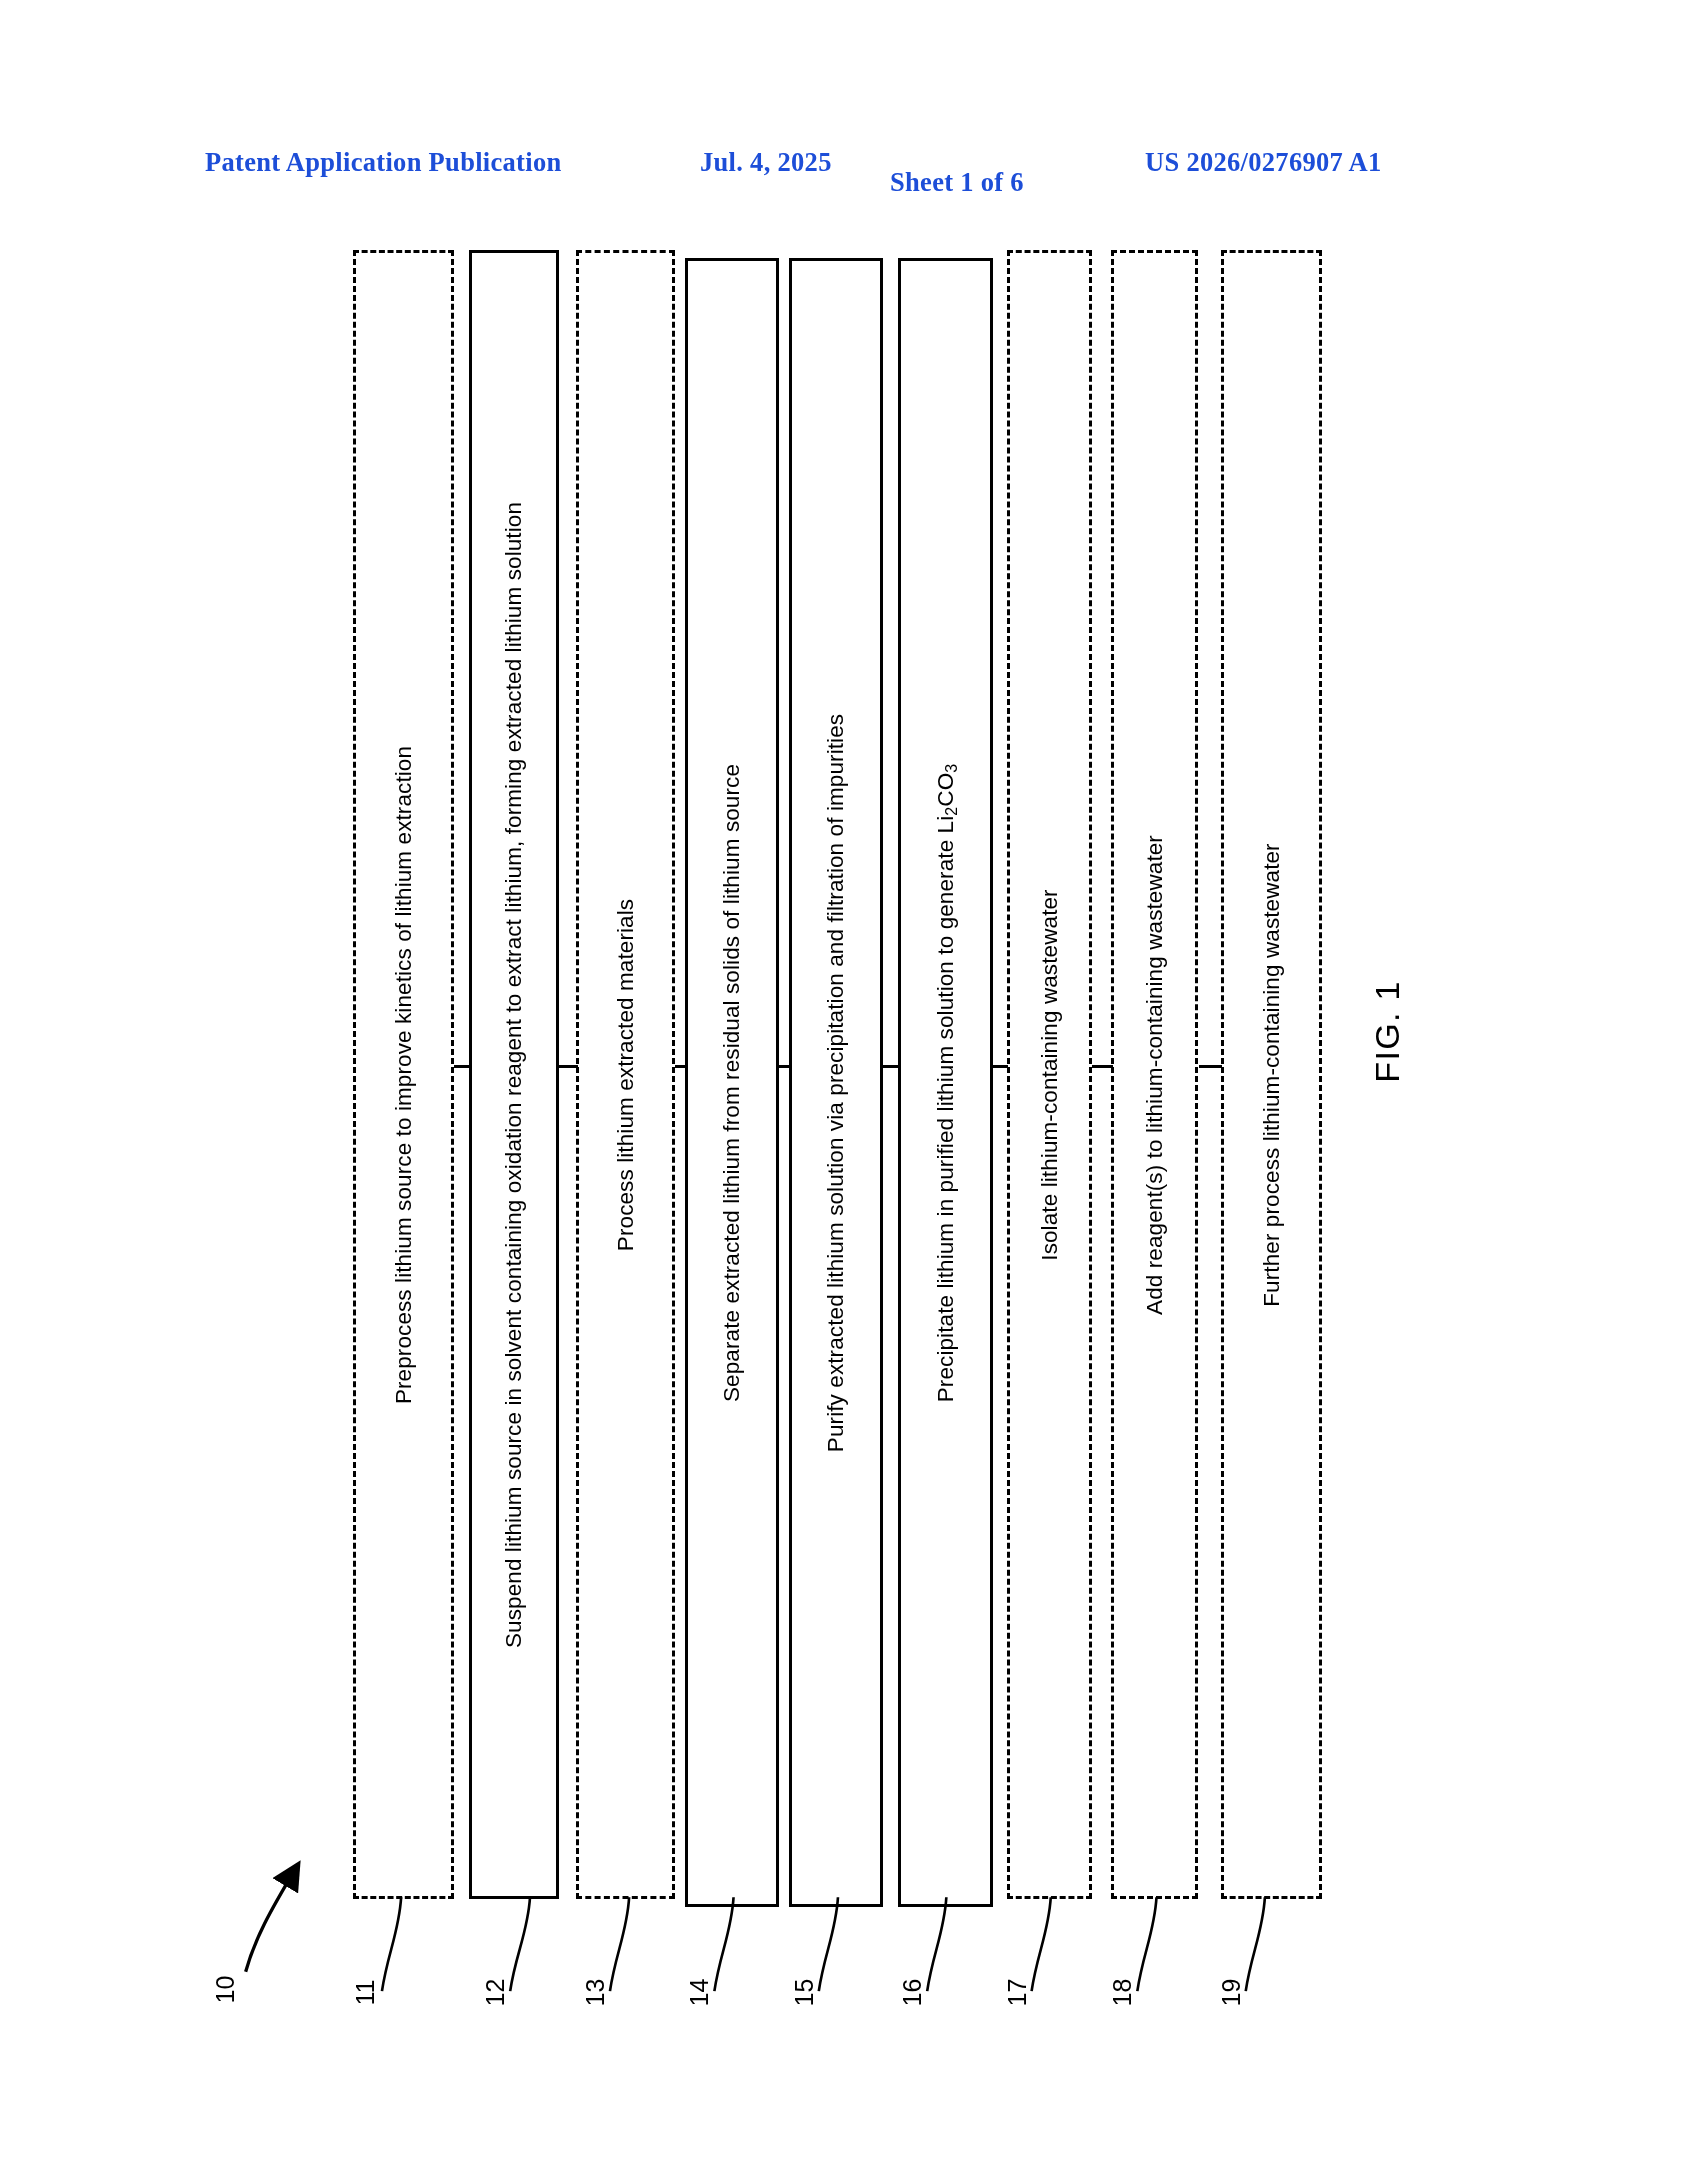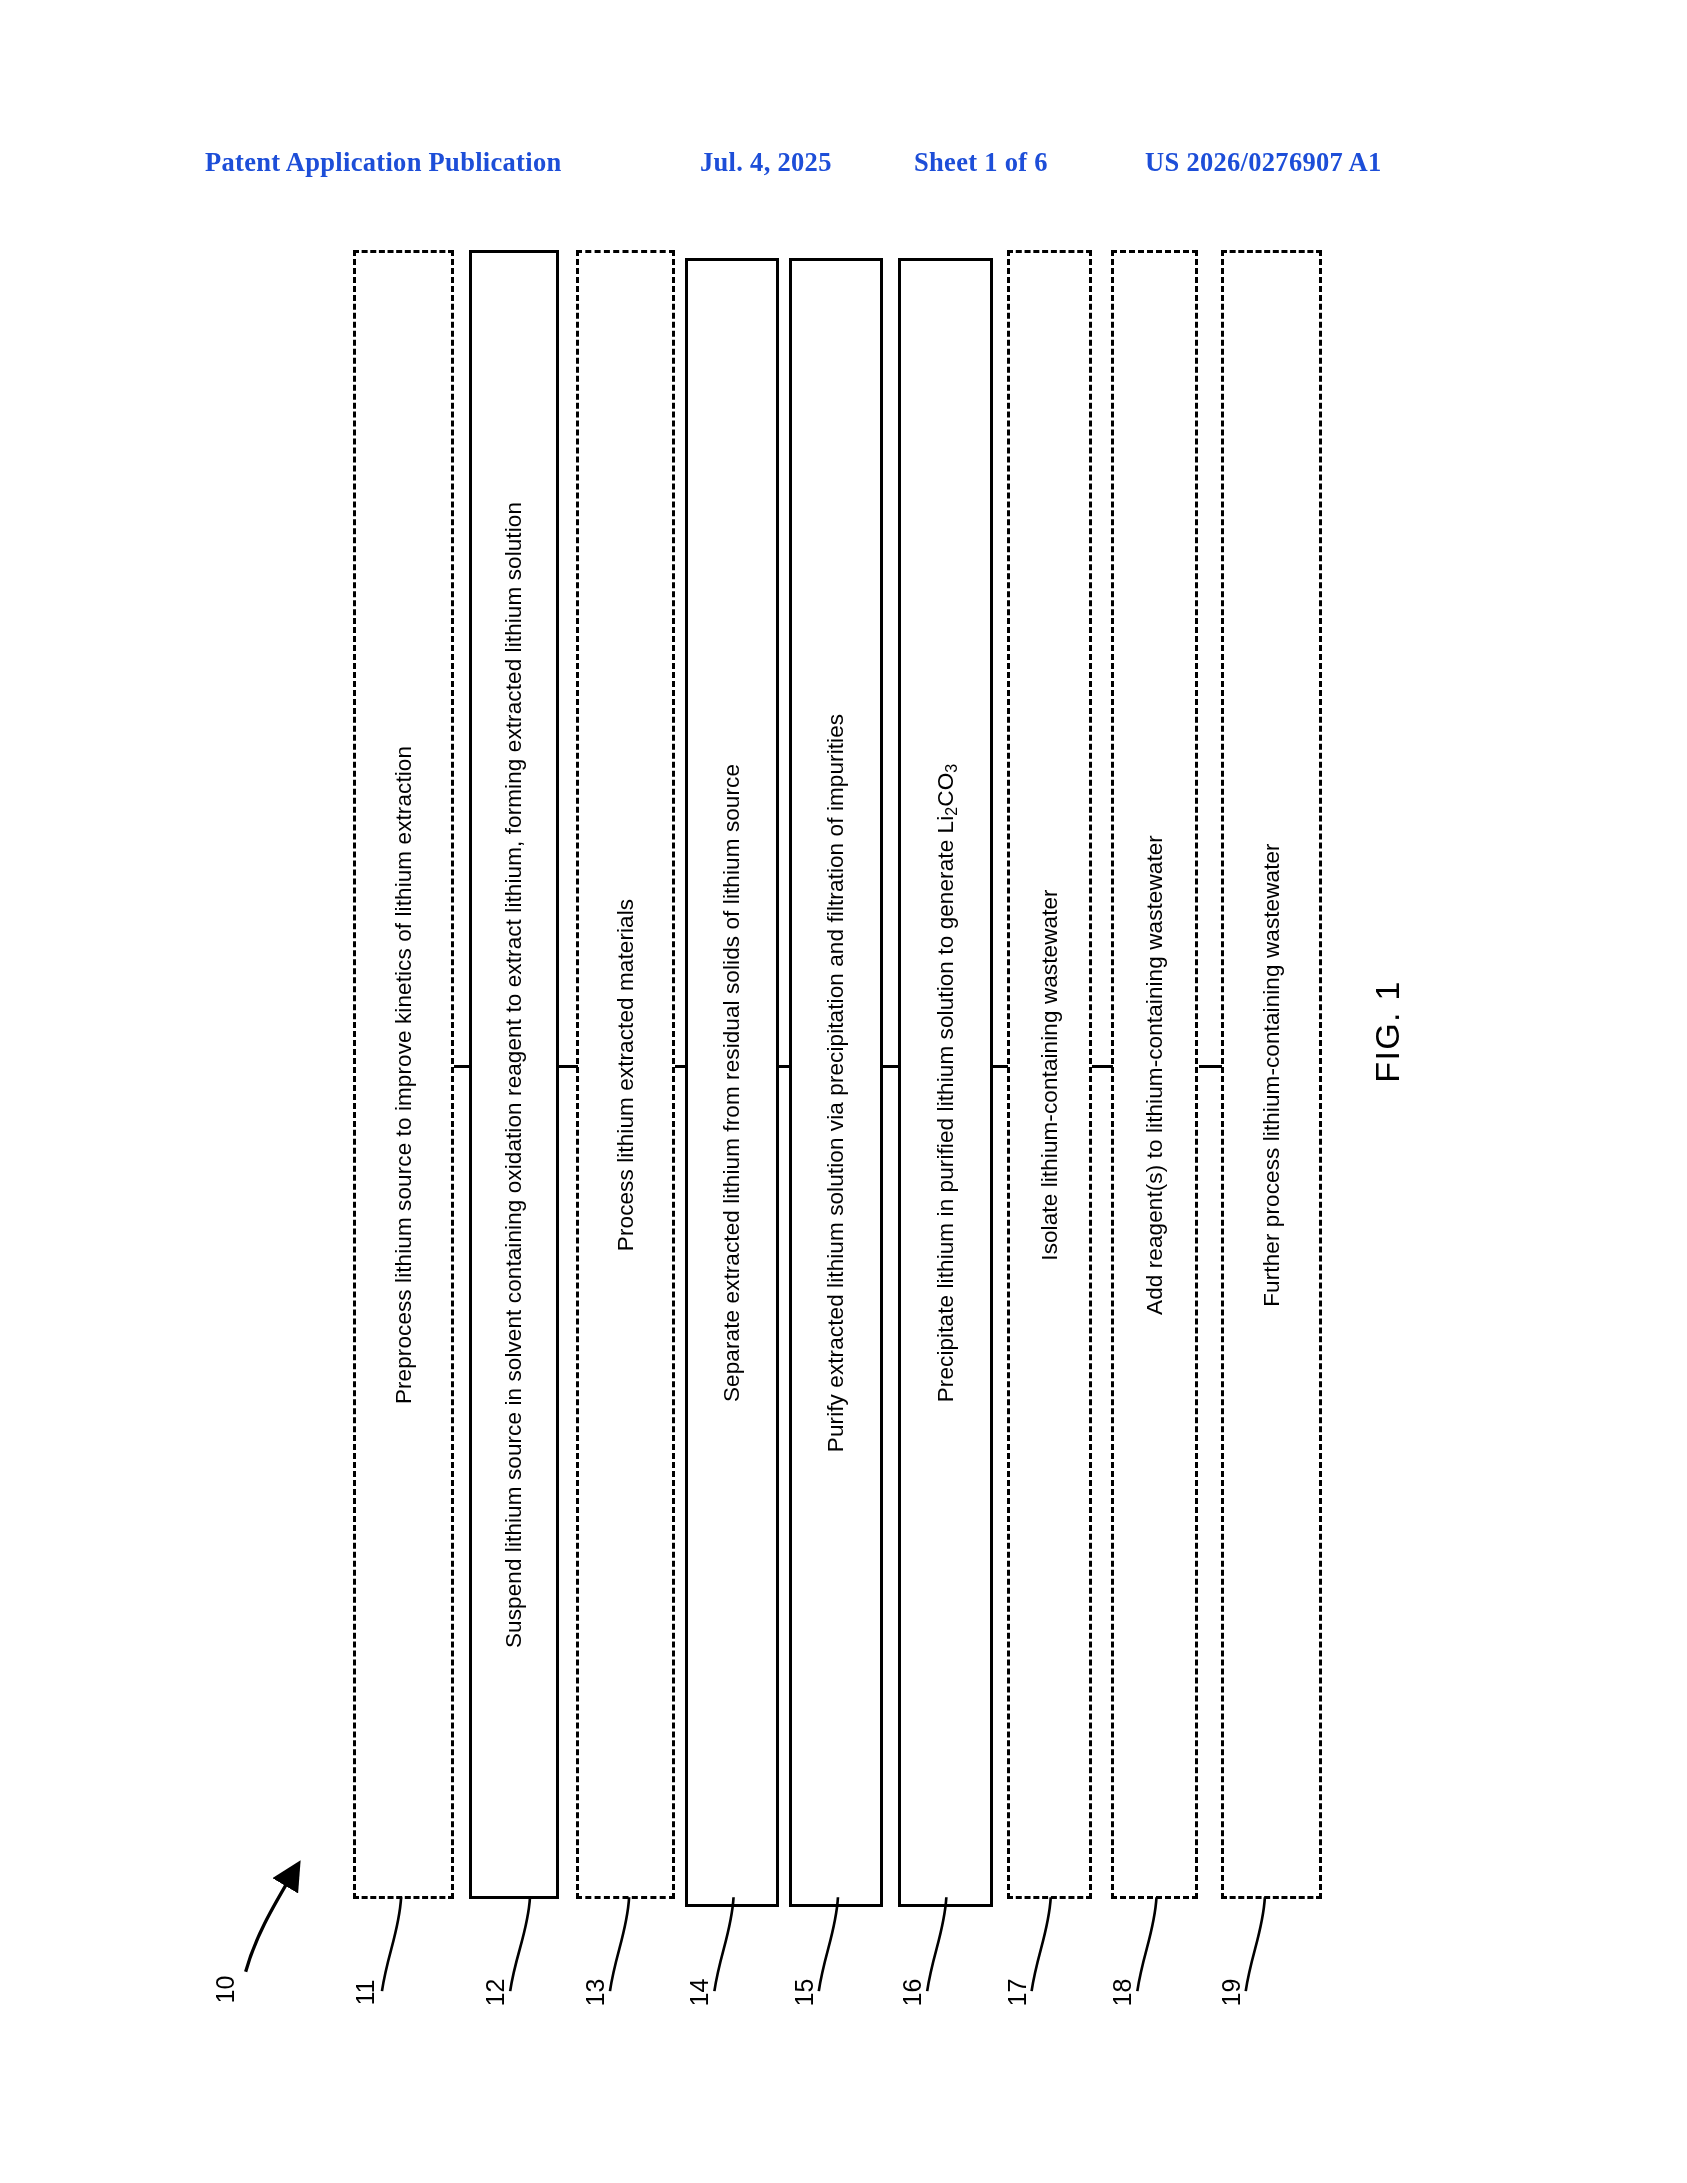--- a/index.html
+++ b/index.html
@@ -28,21 +28,21 @@
     color: #1d4ed8;
     white-space: nowrap;
   }
   #page-header .hdr-seg {
     position: absolute;
     top: 0;
     letter-spacing: 0.3px;
   }
   .hdr-pub   { left: 205px; }
   .hdr-date  { left: 700px; }
-  .hdr-sheet { left: 914px; }
+  .hdr-sheet { left: 890px; margin-top: 20px; }
   .hdr-docid { left: 1145px; }
 
   
   #figure-canvas {
     position: absolute;
     left: 0;
     top: 0;
     width: 1687px;
     height: 2183px;
   }

